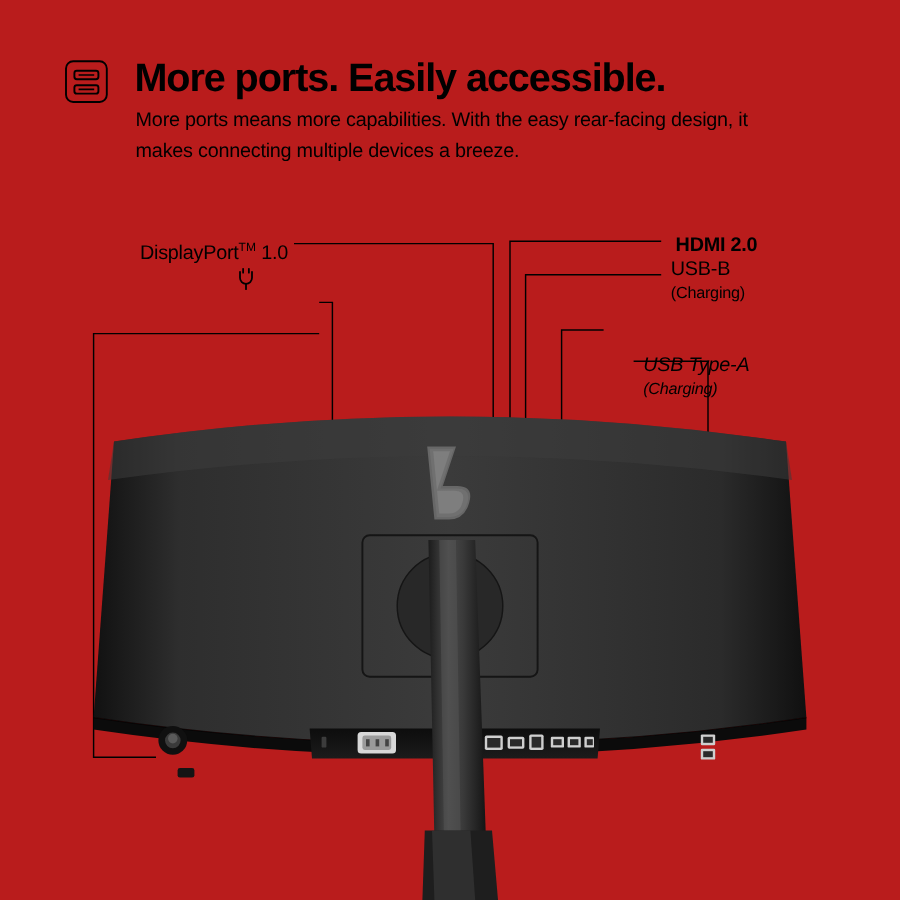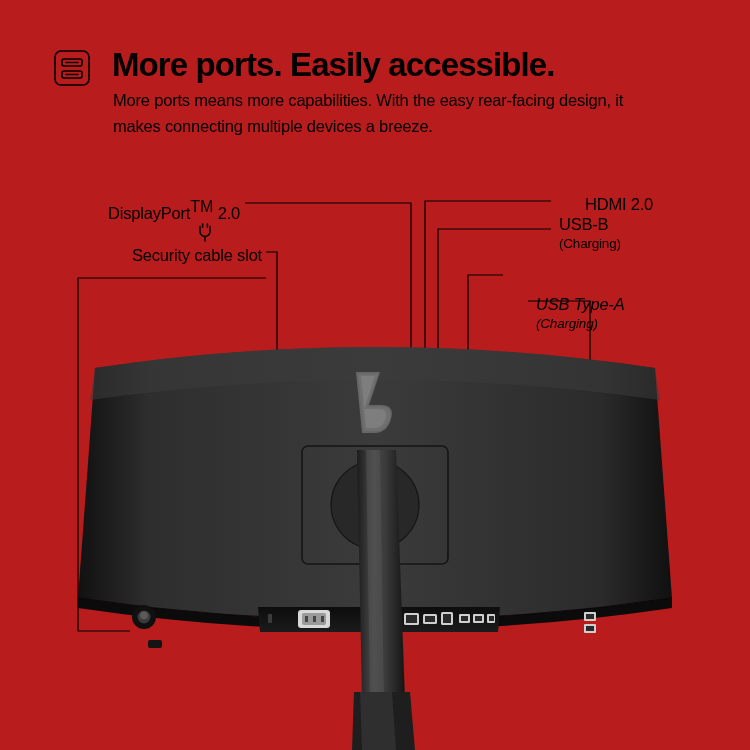--- a/index.html
+++ b/index.html
@@ -65,21 +65,21 @@
   }
   .callout .sub {
     display: block;
     font-size: 13.5px;
     line-height: 18px;
     color: #000;
   }
   .callout.right { text-align: left; }
   .callout.left  { text-align: right; }
   .sup {
-    font-size: 16px;
+    font-size: 10px;
     vertical-align: super;
     letter-spacing: 0;
   }
 
   
   .plug-icon {
     position: absolute;
     left: 194px;
     top: 222px;
     width: 22px;
@@ -117,35 +117,34 @@
       <rect x="10" y="23" width="20" height="7" rx="2" stroke="#000" stroke-width="1.6"></rect>
       <line x1="13.5" y1="14.5" x2="26.5" y2="14.5" stroke="#000" stroke-width="1.4"></line>
       <line x1="13.5" y1="26.5" x2="26.5" y2="26.5" stroke="#000" stroke-width="1.4"></line>
     </svg>
   </div>
 
   <div class="headline">More ports. Easily accessible.</div>
   <div class="subhead">More ports means more capabilities. With the easy rear-facing design, it makes connecting multiple devices a breeze.</div>
 
   <div class="callout left" style="left:0; top:196px; width:240px;">
-    <span>DisplayPort</span><span class="sup">TM</span><span> 2.0</span>
+    <span>DisplayPort</span><span class="sup">TM</span><span> 1.0</span>
   </div>
 
   <div class="plug-icon">
     <svg width="22" height="22" viewBox="0 0 22 22" fill="none">
       <path d="M6 4.5v5a5 5 0 0 0 10 0v-5" stroke="#000" stroke-width="1.5" stroke-linecap="round"></path>
       <line x1="8.6" y1="2" x2="8.6" y2="5.2" stroke="#000" stroke-width="1.5" stroke-linecap="round"></line>
       <line x1="13.4" y1="2" x2="13.4" y2="5.2" stroke="#000" stroke-width="1.5" stroke-linecap="round"></line>
       <line x1="11" y1="14.5" x2="11" y2="19" stroke="#000" stroke-width="1.5" stroke-linecap="round"></line>
     </svg>
   </div>
 
-  <div class="callout left" style="left:0; top:245px; width:262px;">Security cable slot</div>
-
-  <div class="callout right" style="left:585px; top:194px;">HDMI 2.0</div>
+
+  <div class="callout right" style="left:563px; top:194px;font-weight:bold;">HDMI 2.0</div>
 
   <div class="callout right" style="left:559px; top:214px;">
     <span>USB-B</span>
     <span class="sub">(Charging)</span>
   </div>
 
 
   <div class="callout right" style="left:536px; top:294px;font-style:italic;">
     <span>USB Type-A</span>
     <span class="sub">(Charging)</span>

